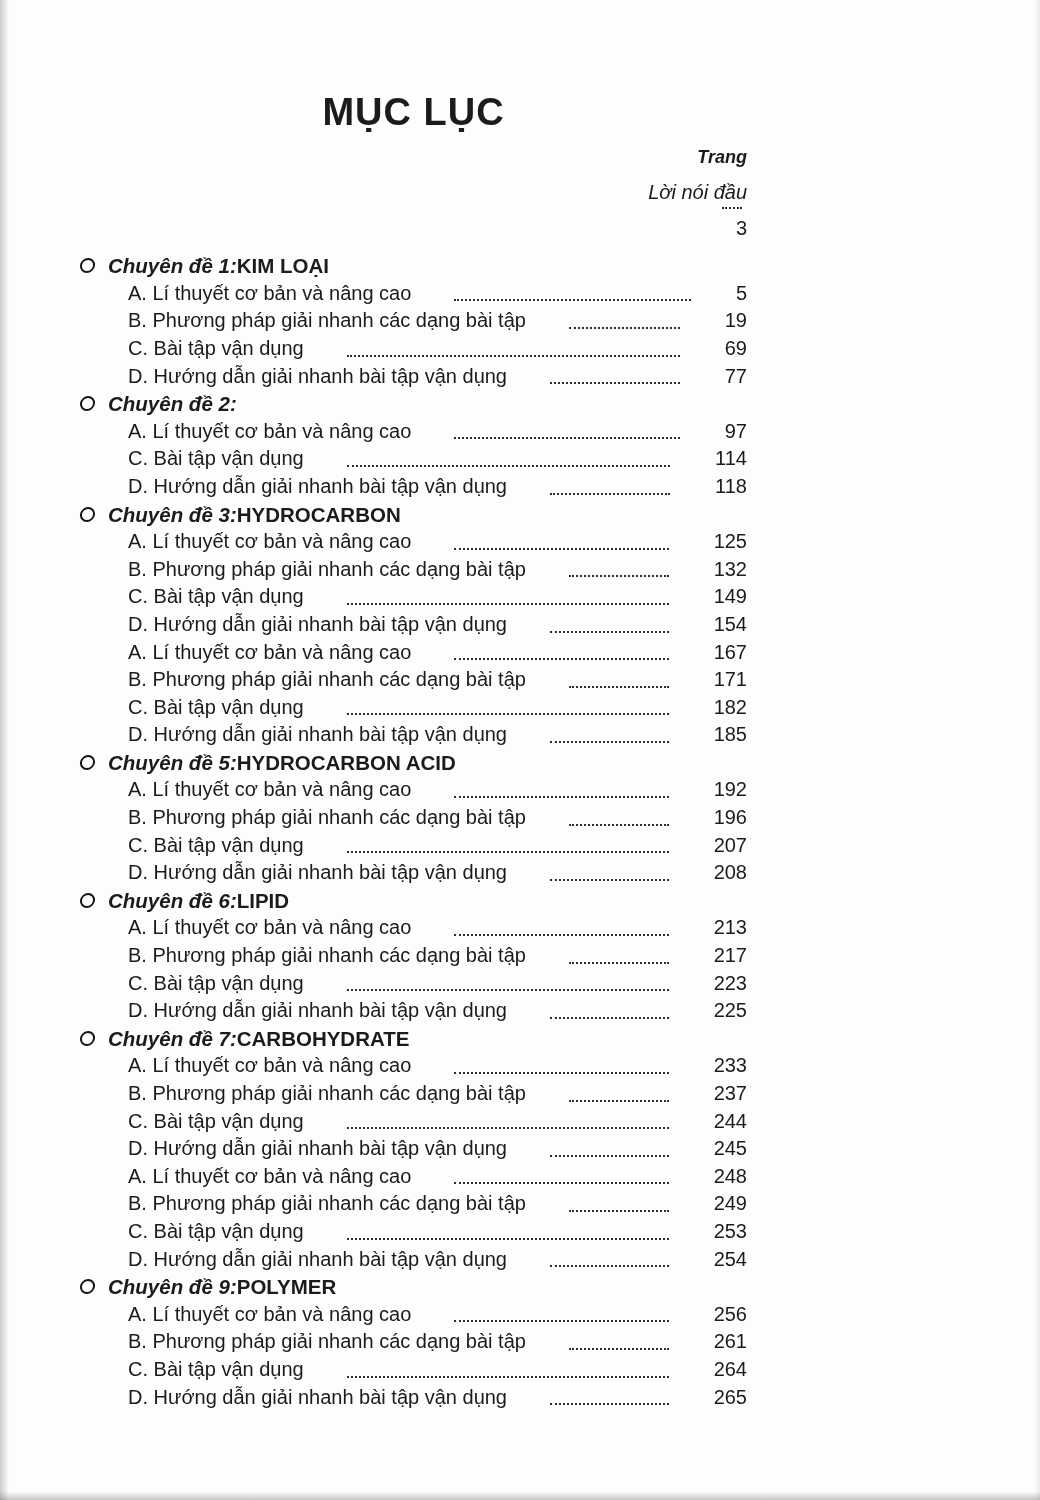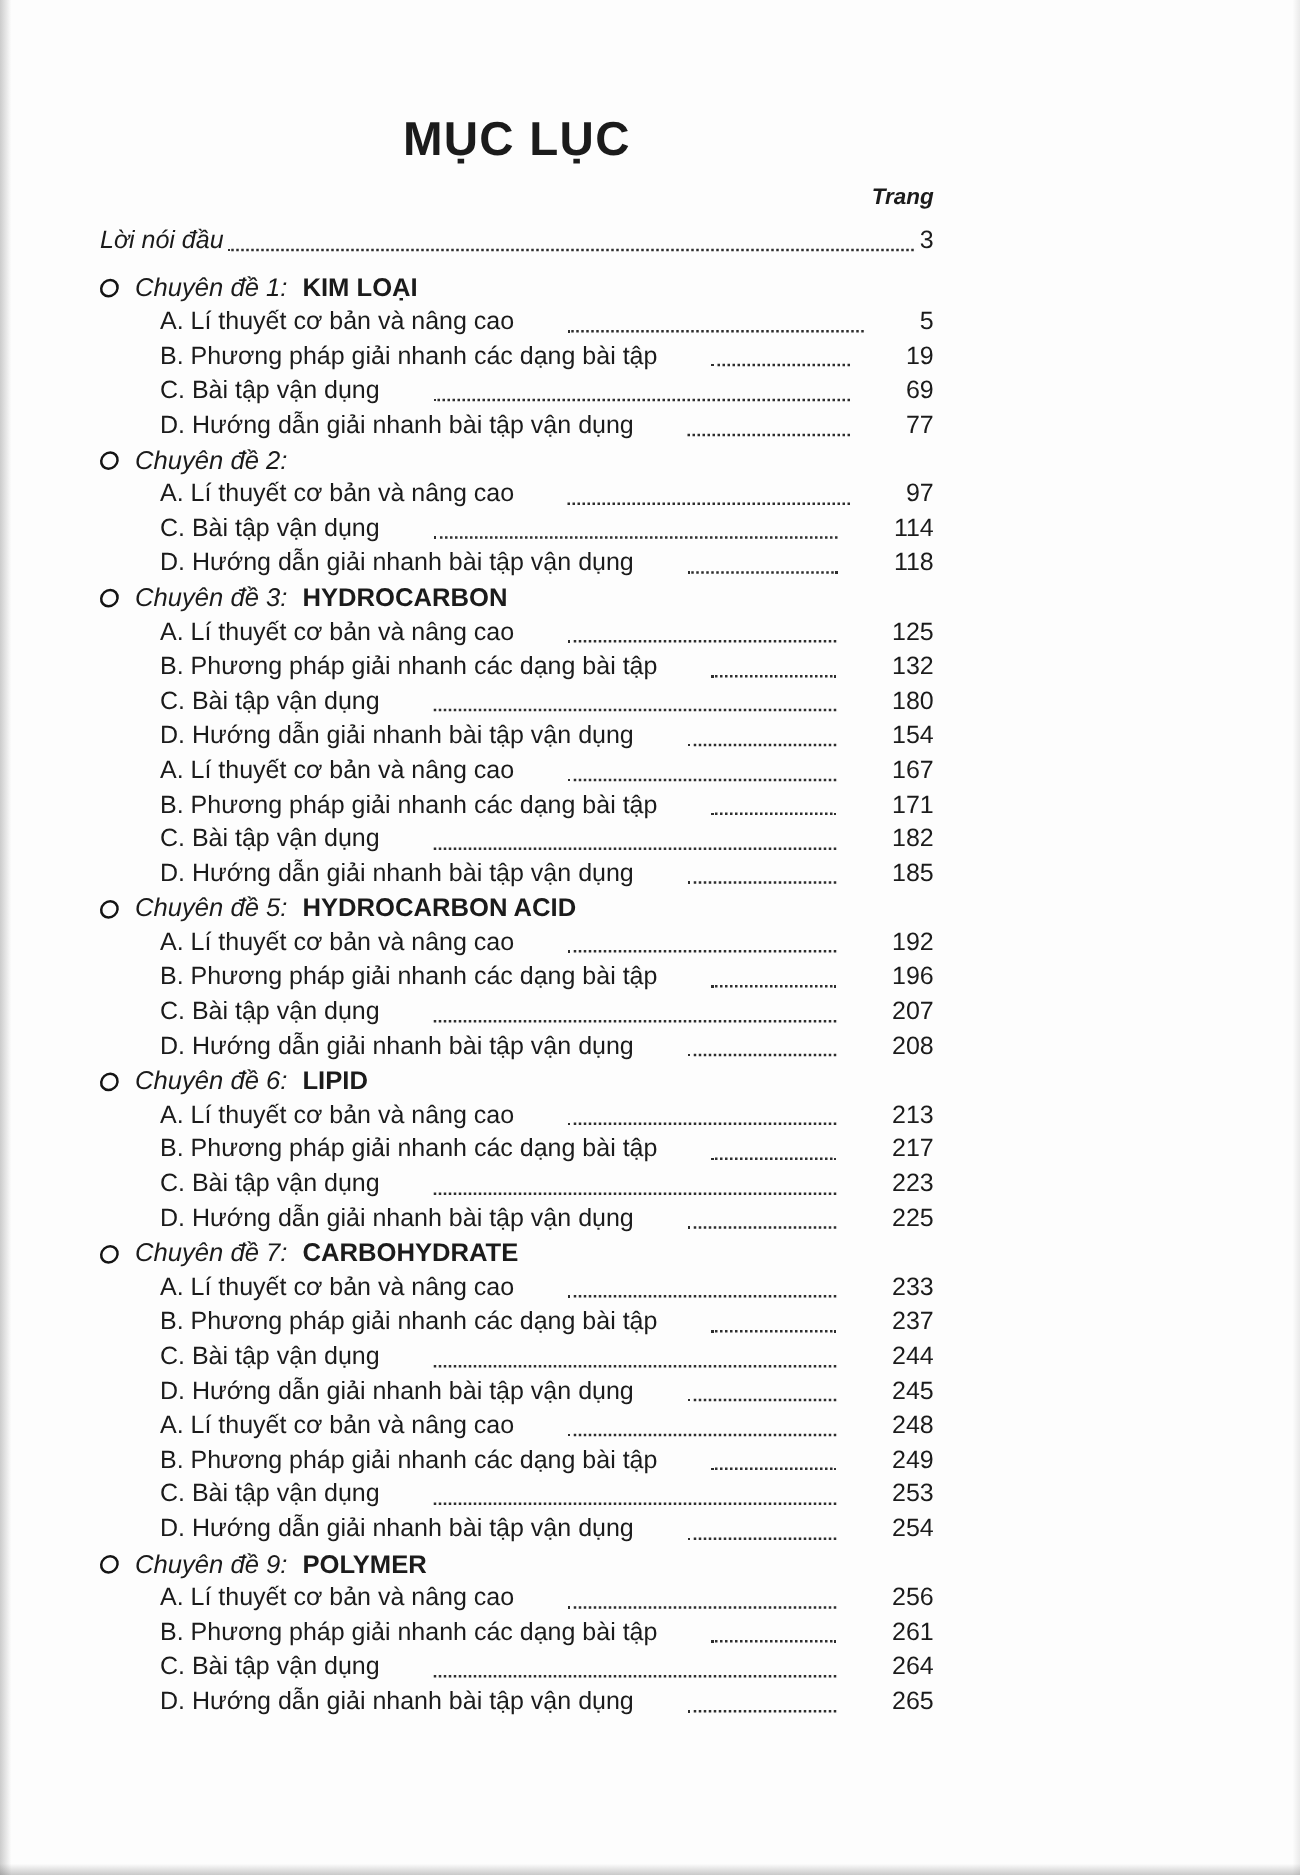--- a/index.html
+++ b/index.html
@@ -57,42 +57,42 @@
     font-size: 20px;
   }
   .row .label { white-space: nowrap; }
   .dots {
     flex: 1 1 auto;
     border-bottom: 2.4px dotted #2e2e2e;
     margin: 0 5px 6px 3px;
     min-width: 20px;
   }
   .pnum { white-space: nowrap; }
-  .intro-row { margin-bottom: 10px; }
+  .intro-row { margin-bottom: 10px; flex-direction: column; }
   .intro-row .label { font-style: italic; }
   .head {
     display: flex;
     align-items: center;
     line-height: 27.6px;
     font-size: 20.5px;
   }
   .bullet {
     box-sizing: border-box;
     width: 15px;
     height: 15px;
     border: 2.3px solid #141414;
     border-radius: 50%;
     margin-right: 13px;
     transform: skewX(-6deg);
     flex: 0 0 auto;
   }
   .ch-prefix {
-    font-weight: normal;
+    font-weight: bold;
     font-style: italic;
-    margin-right: 12px;
+    margin-right: 0;
     white-space: nowrap;
   }
   .ch-name {
     font-weight: bold;
     white-space: nowrap;
   }
   .item { padding-left: 48px; gap: 40px; }
 </style>
 </head>
 <body style="color: rgb(27, 27, 27); background: rgb(253, 253, 253);">
@@ -184,21 +184,21 @@
 
   <div class="row item">
     <span class="label">B. Phương pháp giải nhanh các dạng bài tập</span>
     <span class="dots"></span>
     <span class="pnum">132</span>
   </div>
 
   <div class="row item">
     <span class="label">C. Bài tập vận dụng</span>
     <span class="dots"></span>
-    <span class="pnum">180</span>
+    <span class="pnum">149</span>
   </div>
 
   <div class="row item">
     <span class="label">D. Hướng dẫn giải nhanh bài tập vận dụng</span>
     <span class="dots"></span>
     <span class="pnum">154</span>
   </div>
 </div>
 
   <div>

